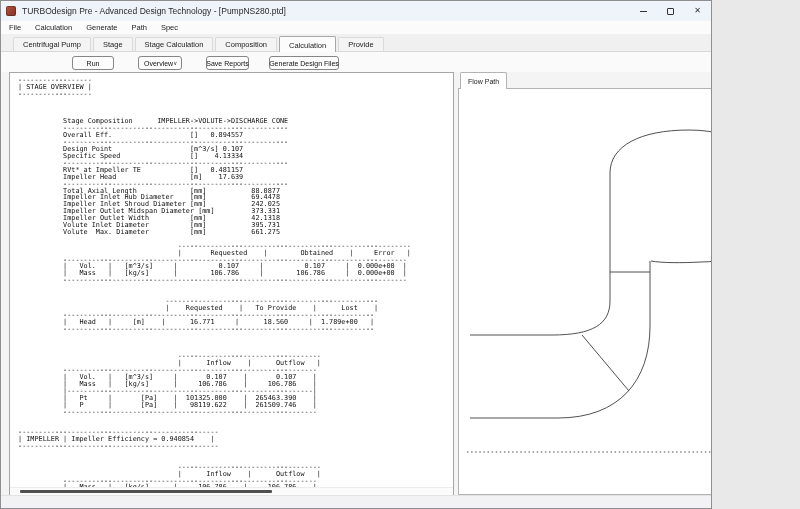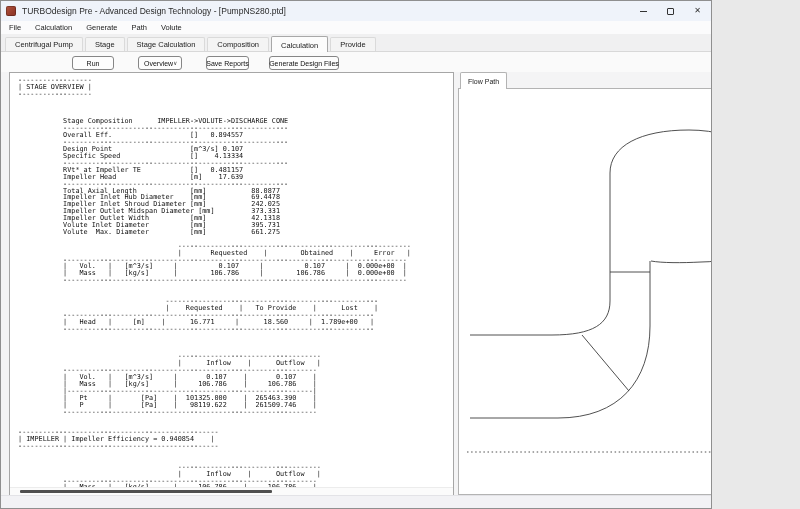--- a/index.html
+++ b/index.html
@@ -14,21 +14,21 @@
   .win-btn{width:27px;display:flex;align-items:center;justify-content:center;background:transparent;border:none;padding:0;cursor:default;color:#333;}
   .min-glyph{display:block;width:7px;height:1px;background:#333;}
   .max-glyph{display:block;width:7px;height:7px;border:1px solid #333;border-radius:1px;box-sizing:border-box;}
   .close-glyph{font-size:8px;line-height:8px;color:#333;}
 
   
   .menubar{position:absolute;top:20px;left:0;right:0;height:13px;background:#fbfbfc;display:flex;align-items:center;font-size:7.5px;color:#1c1c1c;padding-left:1px;}
   .menu-item{padding:0 7px;white-space:nowrap;}
 
   
-  .tabstrip{position:absolute;top:33px;left:0;right:0;height:18px;background:#f0f0f1;border-bottom:1px solid #d8d8d8;display:flex;align-items:flex-end;padding-left:4px;box-sizing:border-box;}
+  .tabstrip{position:absolute;top:33px;left:0;right:0;height:18px;background:#f0f0f1;border-bottom:1px solid #d8d8d8;display:flex;align-items:flex-end;padding-left:12px;box-sizing:border-box;}
   .tab{font-size:7.5px;color:#1c1c1c;padding:2px 9px;background:#f4f4f4;border:1px solid #dadada;border-bottom:none;margin-right:2px;white-space:nowrap;border-radius:2px 2px 0 0;}
   .tab.active{background:#fcfcfc;border-color:#a8a8a8;padding-top:4px;margin-bottom:-1px;position:relative;z-index:2;}
 
   
   .toolbar{position:absolute;top:51px;left:0;right:0;height:20px;background:#fafafa;}
   .tbtn{position:absolute;top:4px;height:14px;box-sizing:border-box;background:#fdfdfd;border:1px solid #868686;border-radius:3px;font-size:7px;color:#111;display:flex;align-items:center;justify-content:center;padding:0 3px;white-space:nowrap;cursor:default;font-family:"Liberation Sans",sans-serif;}
   #btn-run{left:71px;width:42px;}
   #sel-view{left:137px;width:44px;justify-content:space-between;padding:0 5px;}
   #btn-save{left:205px;width:43px;}
   #btn-gen{left:268px;width:70px;}
@@ -70,21 +70,21 @@
           <span class="close-glyph">✕</span>
         </button>
     </div>
   </div>
 
   <div class="menubar">
     <span class="menu-item">File</span>
     <span class="menu-item">Calculation</span>
     <span class="menu-item">Generate</span>
     <span class="menu-item">Path</span>
-    <span class="menu-item">Volute</span>
+    <span class="menu-item">Spec</span>
   </div>
 
   <div class="tabstrip">
     <span class="tab">Centrifugal Pump</span>
     <span class="tab">Stage</span>
     <span class="tab">Stage Calculation</span>
     <span class="tab">Composition</span>
     <span class="tab active">Calculation</span>
     <span class="tab">Provide</span>
   </div>

